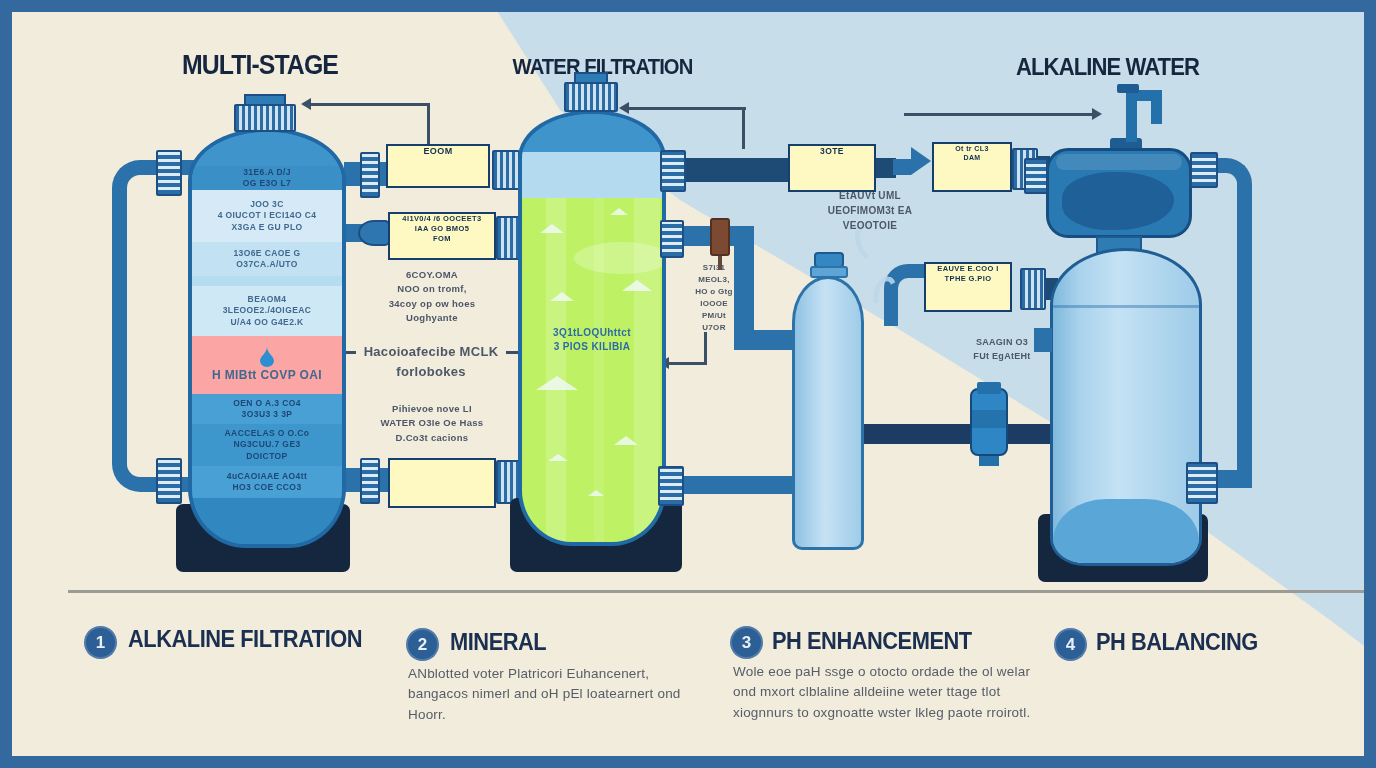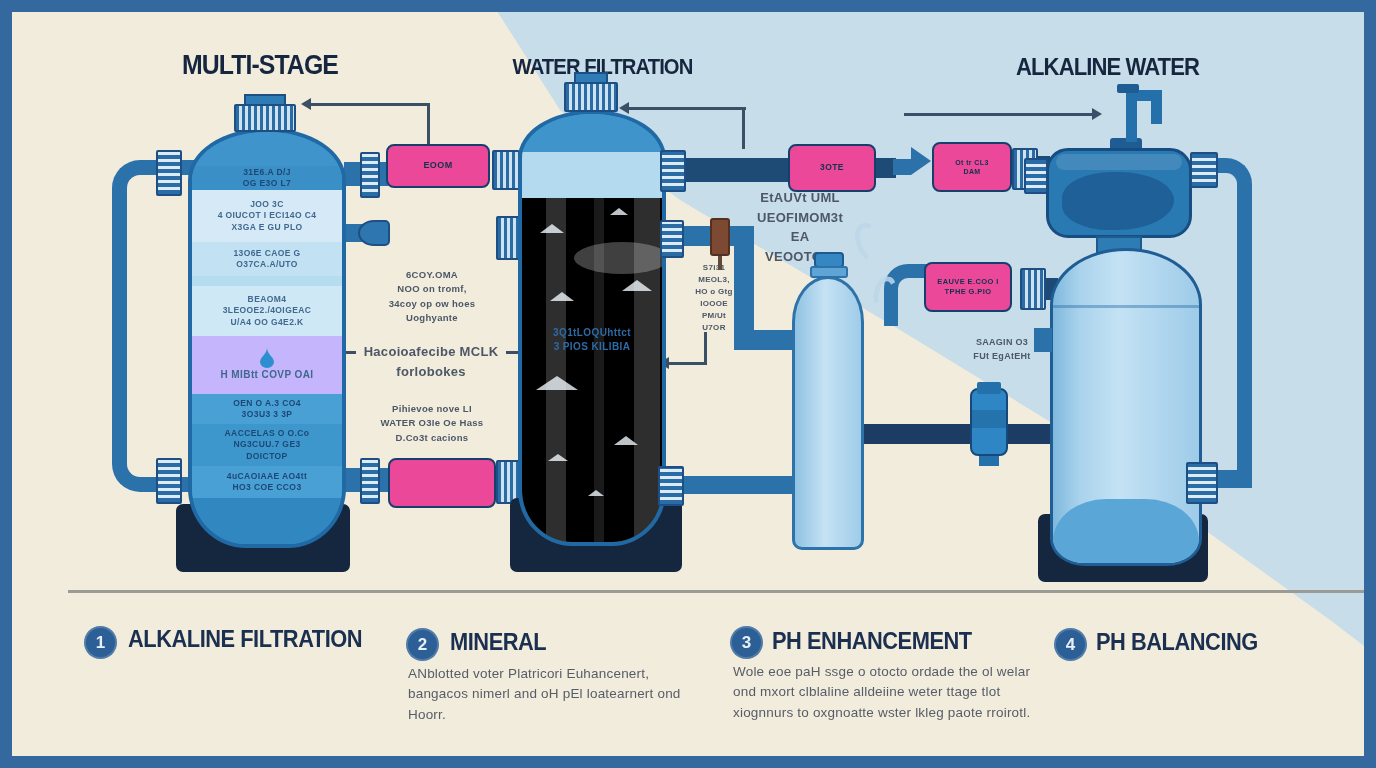--- a/index.html
+++ b/index.html
@@ -8,21 +8,21 @@
 .abs{position:absolute}
 .bgblue{left:0;top:0;width:100%;height:100%;background:#c7dde9;
   clip-path:polygon(490px 0,1376px 0,1376px 655px,1330px 620px,1080px 440px,900px 330px,680px 200px,560px 110px)}
 .frame{position:absolute;inset:0;border:12px solid #33699f;z-index:60;pointer-events:none}
 .title{font-weight:bold;color:#16263f;letter-spacing:-1px;text-align:center;transform:scaleX(.92)}
 .pipe{background:#2b72ab}
 .pipedark{background:#1e4a76}
 .navy{background:#14273f;border-radius:7px}
 .join{background:repeating-linear-gradient(90deg,#2a6da6 0 3px,#cfe2f0 3px 6px);border:2px solid #1d4f85;border-radius:2px}
 .flangeV{background:repeating-linear-gradient(0deg,#2a6da6 0 4px,#dcebf5 4px 7px);border:2px solid #1d4f85;border-radius:2px}
-.capsule{display:flex;align-items:center;background:#ec4899;border:2px solid #173f6d;border-radius:8px;overflow:hidden}
+.capsule{display:flex;align-items:flex-start;background:#fef9c3;border:2px solid #173f6d;border-radius:0;overflow:hidden}
 .capend{width:9px;background:repeating-linear-gradient(0deg,#dfe9f2 0 3px,#2a6da6 3px 6px);border-right:1px solid #173f6d}
 .capend.r{border-right:none;border-left:1px solid #173f6d}
 .capbody{flex:1;display:flex;flex-direction:column;align-items:center;justify-content:center;color:#12314f;font-weight:bold;letter-spacing:.4px;line-height:1.3;text-align:center}
 .gib{font-weight:bold;letter-spacing:.4px;text-align:center;line-height:1.35}
 .note{color:#4c5768;font-weight:600;text-align:center;line-height:1.5;letter-spacing:.3px}
 .aline{background:#3b4f66}
 .tri-l{width:0;height:0;border-top:6px solid transparent;border-bottom:6px solid transparent;border-right:10px solid #3b4f66}
 .tri-r{width:0;height:0;border-top:6px solid transparent;border-bottom:6px solid transparent;border-left:10px solid #3b4f66}
 .tank{border:4px solid #2069a4;background:#3e94cb;overflow:hidden}
 .band{width:100%;display:flex;flex-direction:column;align-items:center;justify-content:center}
@@ -91,21 +91,21 @@
   </div>
   <div class="abs aline" style="left:330px;top:351px;width:26px;height:3px"></div>
   <div class="abs tri-l" style="left:321px;top:346px"></div>
   <div class="abs aline" style="left:506px;top:351px;width:26px;height:3px"></div>
   <div class="abs tri-r" style="left:530px;top:346px"></div>
   <div class="abs note" style="left:364px;top:402px;width:136px;font-size:9.5px">
     <div>Pihievoe nove LI</div>
     <div>WATER O3Ie Oe Hass</div>
     <div>D.Co3t cacions</div>
   </div>
-  <div class="abs note" style="left:752px;top:188px;width:96px;font-size:13px">
+  <div class="abs note" style="left:822px;top:188px;width:96px;font-size:10px">
     <div>EtAUVt UML</div>
     <div>UEOFIMOM3t EA</div>
     <div>VEOOTOIE</div>
   </div>
   <div class="abs note" style="left:686px;top:262px;width:56px;font-size:8px">
     <div>S7i31</div>
     <div>MEOL3,</div>
     <div>HO o Gtg</div>
     <div>IOOOE</div>
     <div>PM/Ut</div>
@@ -134,21 +134,21 @@
     <div class="band gib" style="height:34px;background:#c2e2f3;font-size:8.5px;color:#41688f">
       <div>13O6E CAOE G</div>
       <div>O37CA.A/UTO</div>
     </div>
     <div class="band" style="height:10px;background:#b5dcef"></div>
     <div class="band gib" style="height:50px;background:#cfe8f5;font-size:8.5px;color:#41688f">
       <div>BEAOM4</div>
       <div>3LEOOE2./4OIGEAC</div>
       <div>U/A4 OO G4E2.K</div>
     </div>
-    <div class="band gib" style="height:58px;background:#c4b5fd;font-size:10px;color:#41688f">
+    <div class="band gib" style="height:58px;background:#fca5a5;font-size:12px;color:#41688f">
       <svg width="16" height="20" viewBox="0 0 16 20">
           <path d="M8 0 C8 6 1 9 1 14 a7 6 0 0 0 14 0 C15 9 8 6 8 0 Z" fill="#2e8fd0"></path>
         </svg>
       <div>H MIBtt COVP OAI</div>
     </div>
     <div class="band gib" style="height:30px;background:#49a0d4;font-size:8.5px;color:#1d4876">
       <div>OEN O A.3 CO4</div>
       <div>3O3U3 3 3P</div>
     </div>
     <div class="band gib" style="height:42px;background:#3d97cd;font-size:8.5px;color:#1d4876">
@@ -168,34 +168,43 @@
   <div class="abs" style="left:358px;top:220px;width:32px;height:26px;background:#2d76af;border:2px solid #1d4f85;border-radius:60% 6px 6px 60% / 60% 6px 6px 60%"></div>
   <div class="abs flangeV" style="left:360px;top:458px;width:20px;height:46px"></div>
 
   <div class="abs capsule" style="left:386px;top:144px;width:104px;height:44px">
     <div class="capend"></div>
     <div class="capbody" style="font-size:9px">
         <div>EOOM</div>
       </div>
     <div class="capend r"></div>
   </div>
+  <div class="abs capsule" style="left:388px;top:212px;width:108px;height:48px">
+    <div class="capend"></div>
+    <div class="capbody" style="font-size:7.5px">
+      <div>4I1V0/4 /6 OOCEET3</div>
+      <div>IAA GO BMO5</div>
+      <div>FOM</div>
+    </div>
+    <div class="capend r"></div>
+  </div>
   <div class="abs capsule" style="left:388px;top:458px;width:108px;height:50px">
     <div class="capend"></div>
     <div class="capbody"></div>
     <div class="capend r"></div>
   </div>
   <div class="abs join" style="left:492px;top:150px;width:28px;height:40px"></div>
   <div class="abs join" style="left:496px;top:216px;width:28px;height:44px"></div>
   <div class="abs join" style="left:496px;top:460px;width:28px;height:44px"></div>
 
   <div class="abs navy" style="left:510px;top:498px;width:172px;height:74px"></div>
   <div class="abs tank" style="left:518px;top:110px;width:148px;height:436px;border-radius:74px 74px 54px 54px / 48px 48px 56px 56px">
     <div class="band" style="height:38px;background:#3e94cb"></div>
     <div class="band" style="height:46px;background:#b3daee"></div>
-    <div style="position:relative;width:100%;height:392px;background:#000000">
+    <div style="position:relative;width:100%;height:392px;background:#bef264">
       <div class="streak" style="left:24px;width:20px"></div>
       <div class="streak" style="left:112px;width:26px"></div>
       <div class="streak" style="left:72px;width:10px;background:rgba(255,255,255,.1)"></div>
       <div class="abs" style="left:52px;top:44px;width:96px;height:32px;background:rgba(255,255,255,.25);border-radius:50%"></div>
       <span class="fish" style="left:18px;top:26px"></span>
       <span class="fish" style="left:88px;top:10px;border-left-width:9px;border-right-width:9px;border-bottom-width:7px"></span>
       <span class="fish" style="left:28px;top:94px"></span>
       <span class="fish" style="left:100px;top:82px;border-left-width:15px;border-right-width:15px;border-bottom-width:11px"></span>
       <span class="fish" style="left:14px;top:178px;border-left-width:21px;border-right-width:21px;border-bottom-width:14px"></span>
       <span class="fish" style="left:92px;top:238px"></span>

